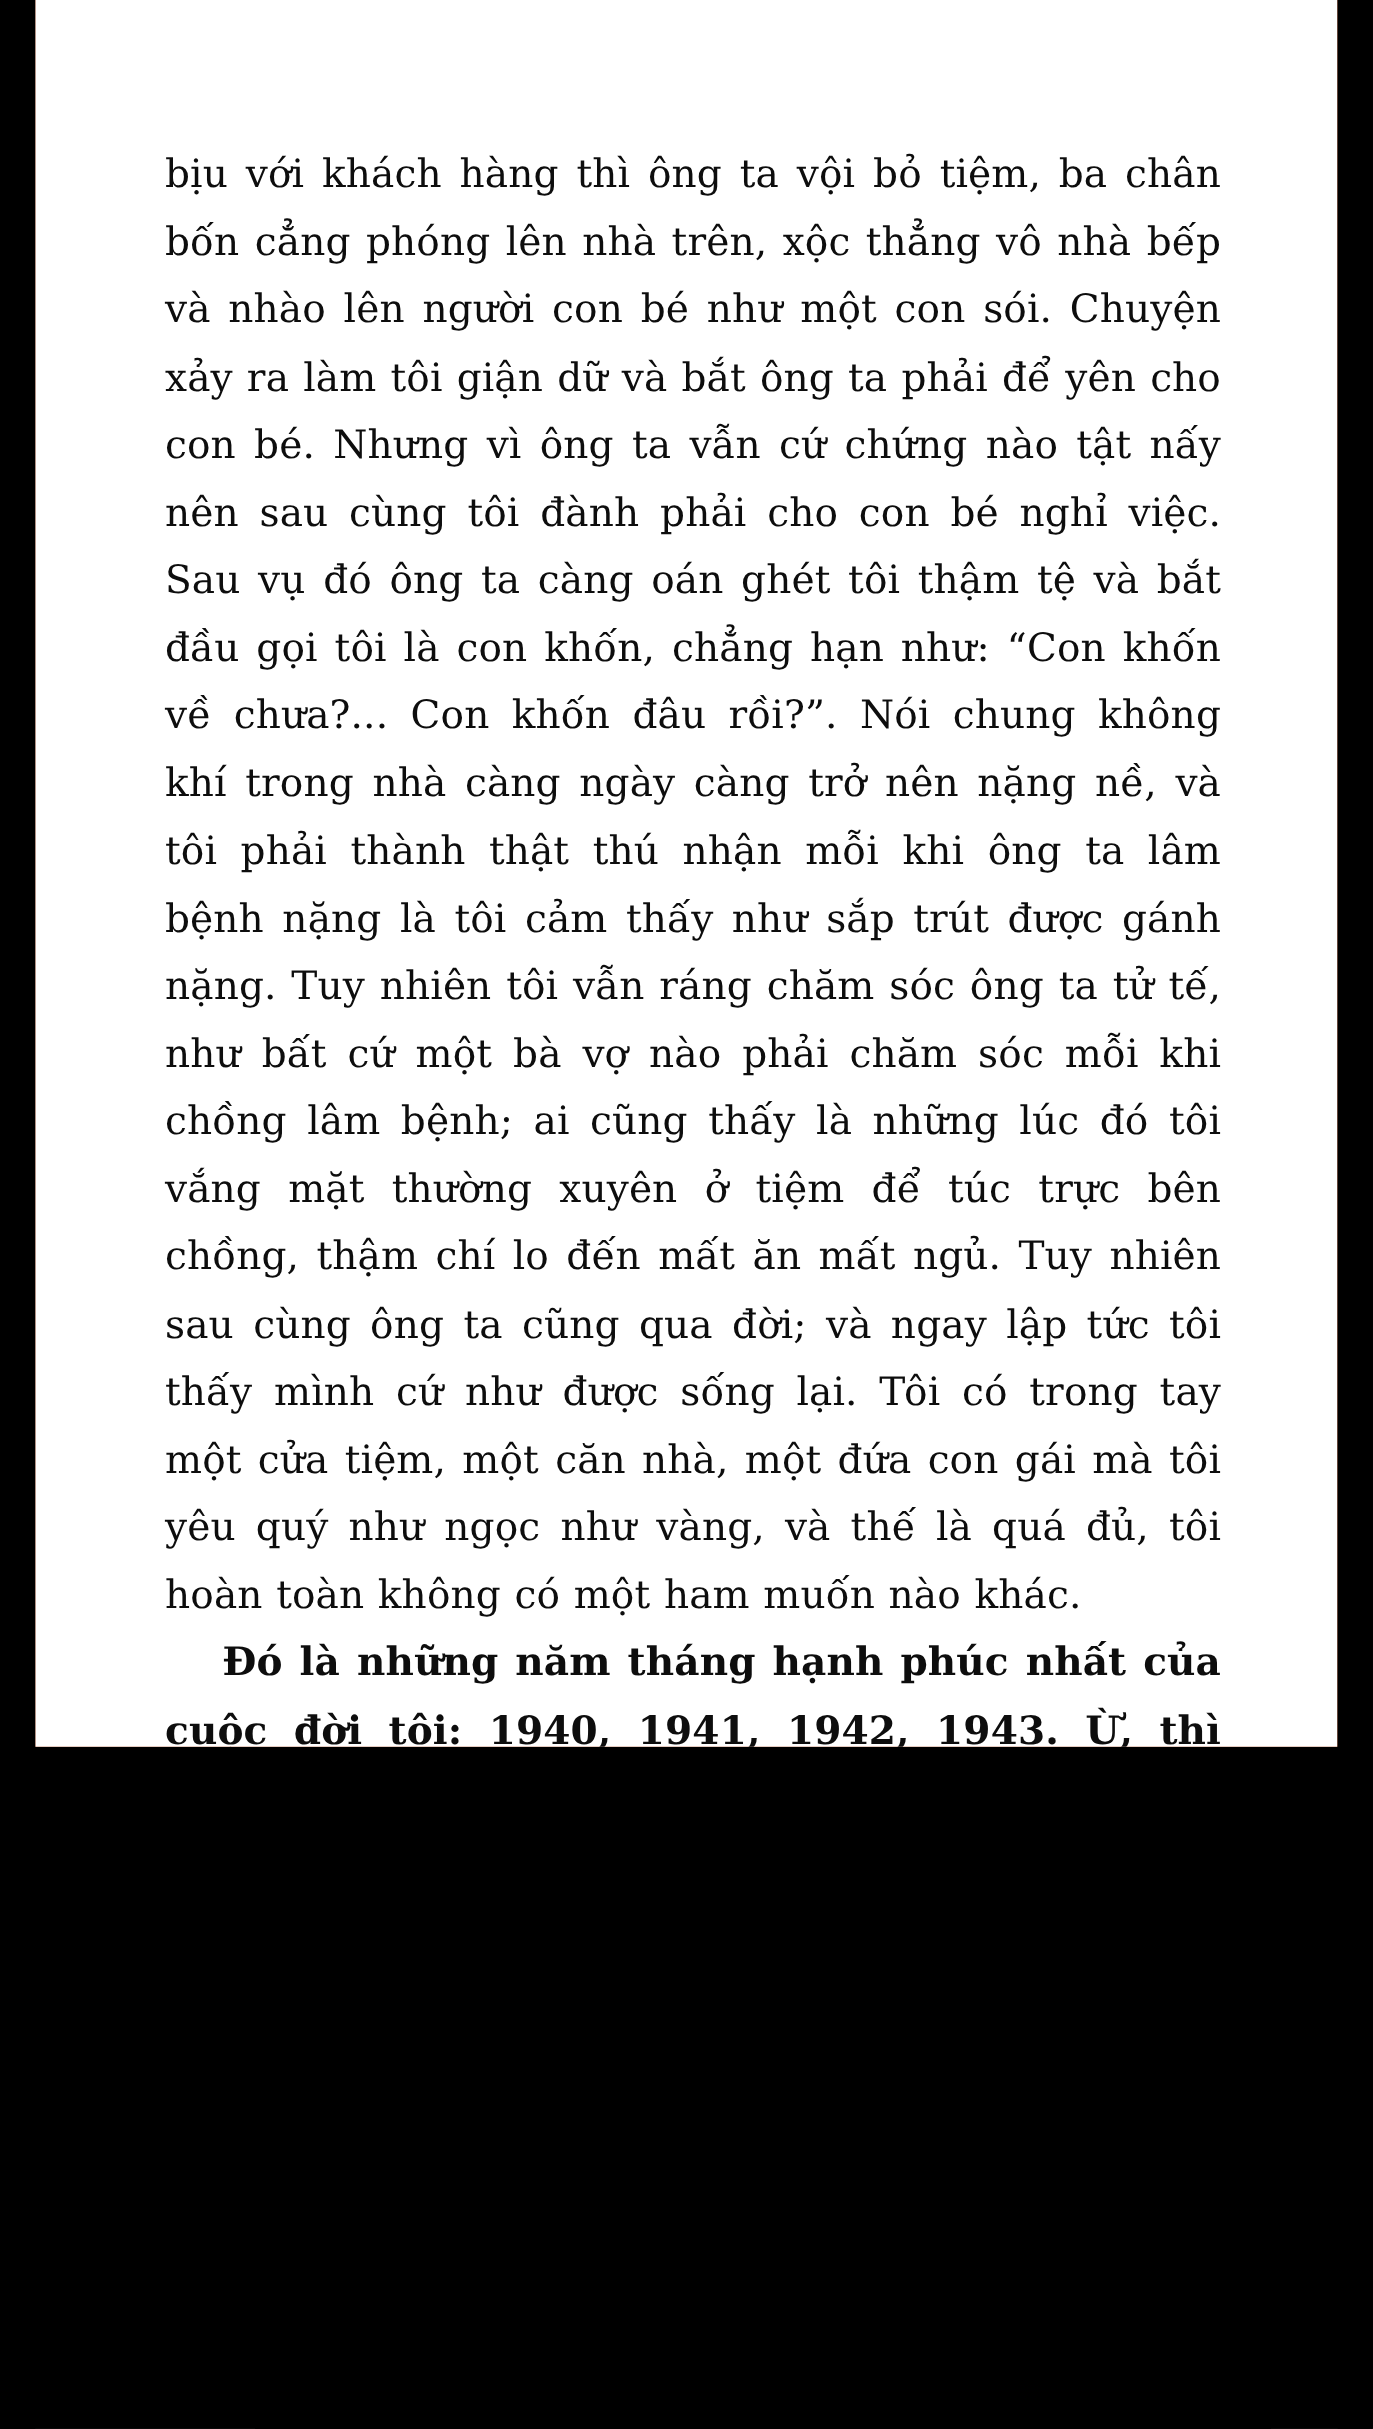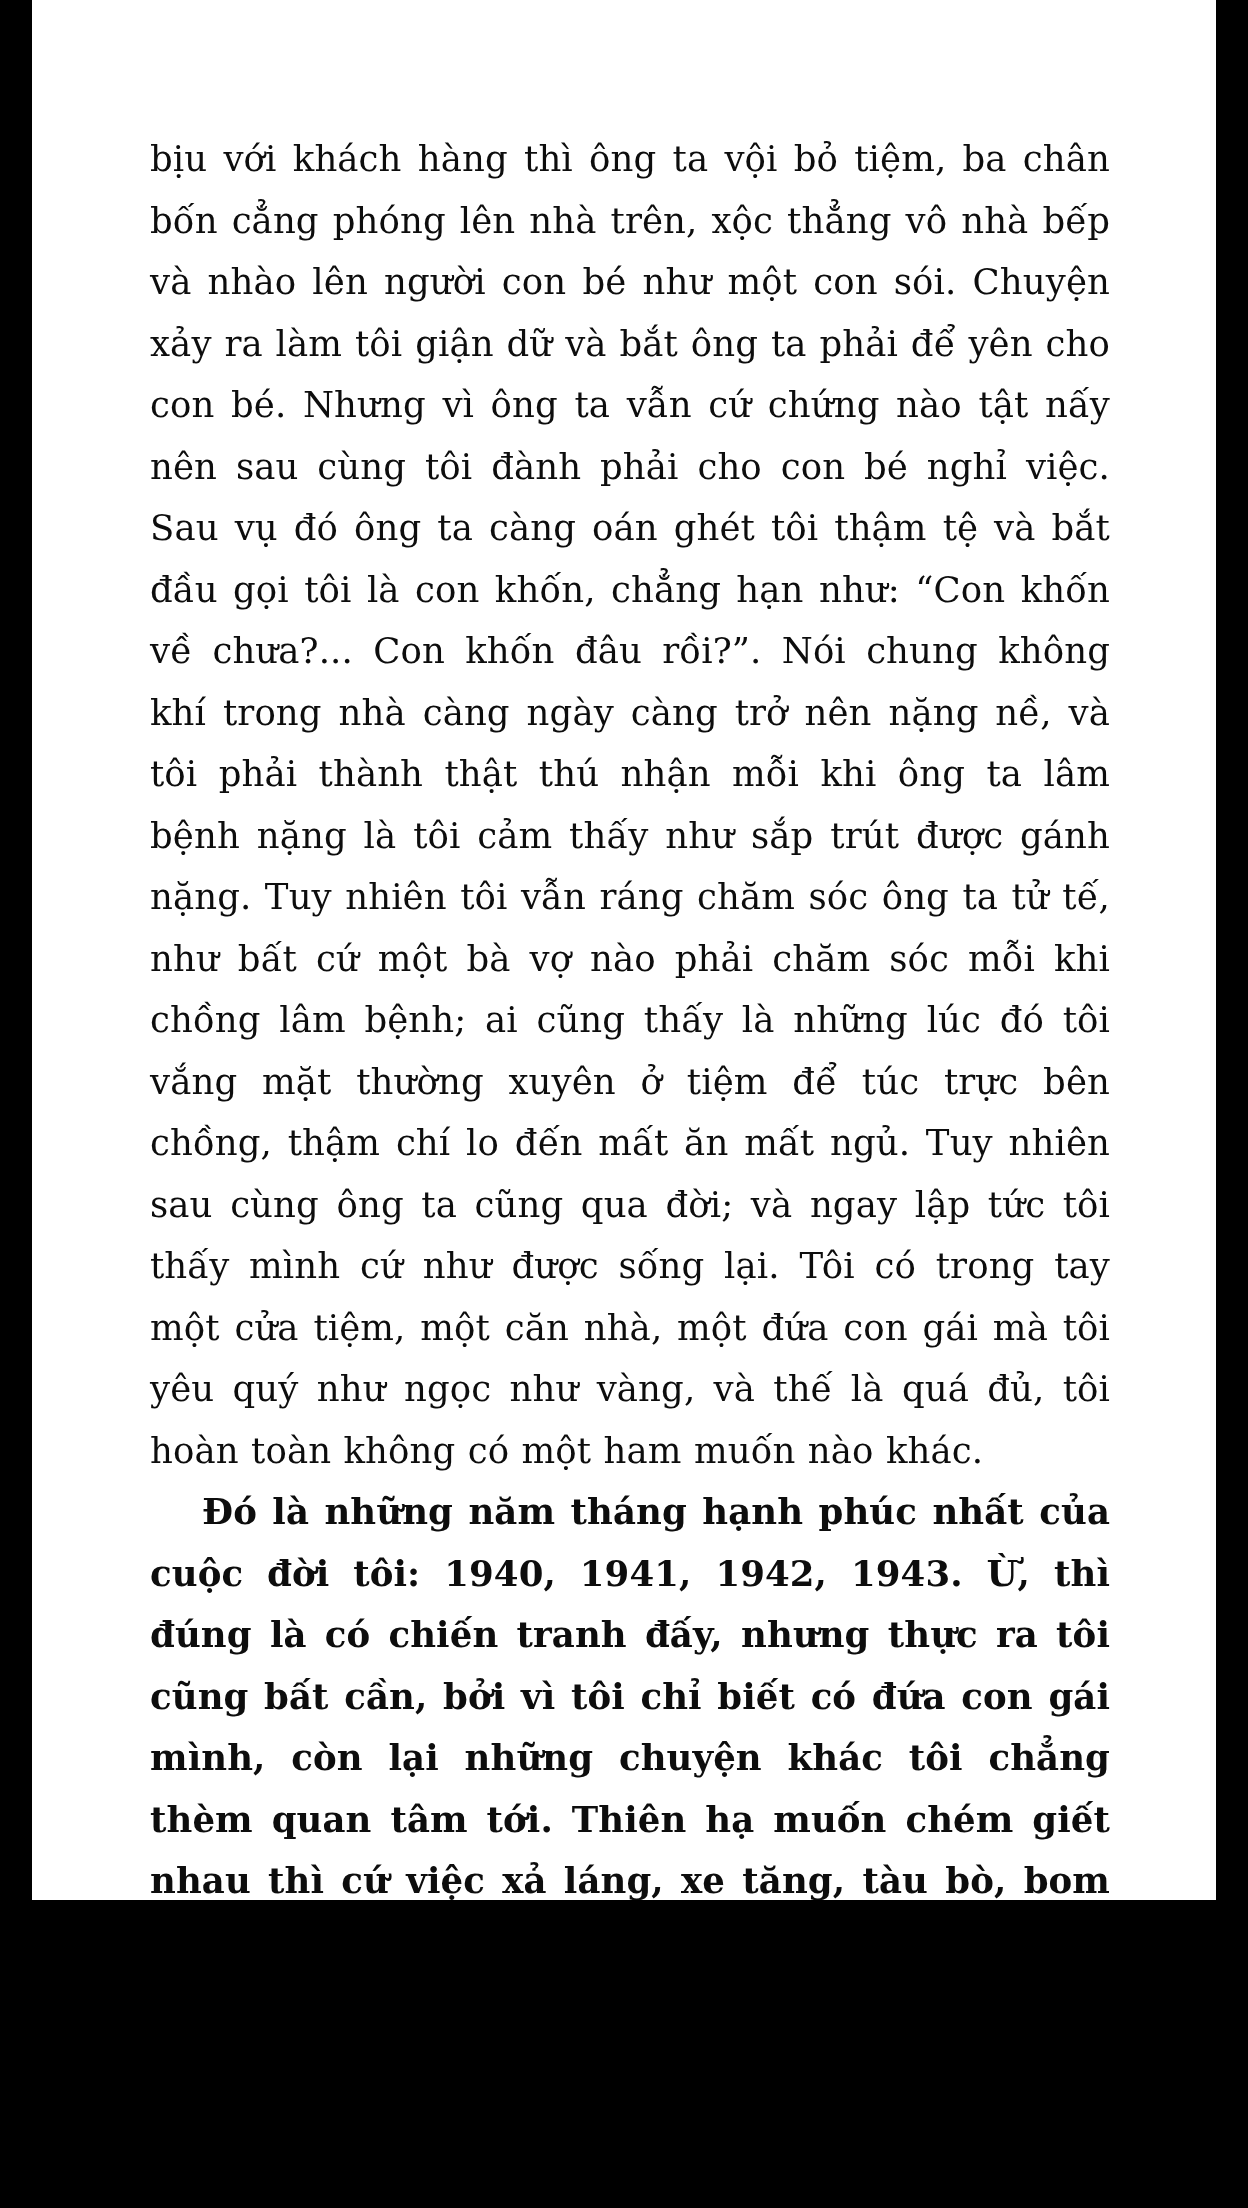--- a/index.html
+++ b/index.html
@@ -11,21 +11,21 @@
     width: 1248px;
     height: 2208px;
     font-family: "Liberation Serif", serif;
     display: flex;
     justify-content: center;
     align-items: flex-start;
   }
   .page {
     position: relative;
     width: 1184px;
-    height: 1900px;
+    height: 1588px;
     background: #c2410c;
     box-sizing: border-box;
     overflow: hidden;
   }
   .page-inner {
     position: absolute;
     left: 0;
     top: 0;
     width: 1184px;
     height: 2050px;

